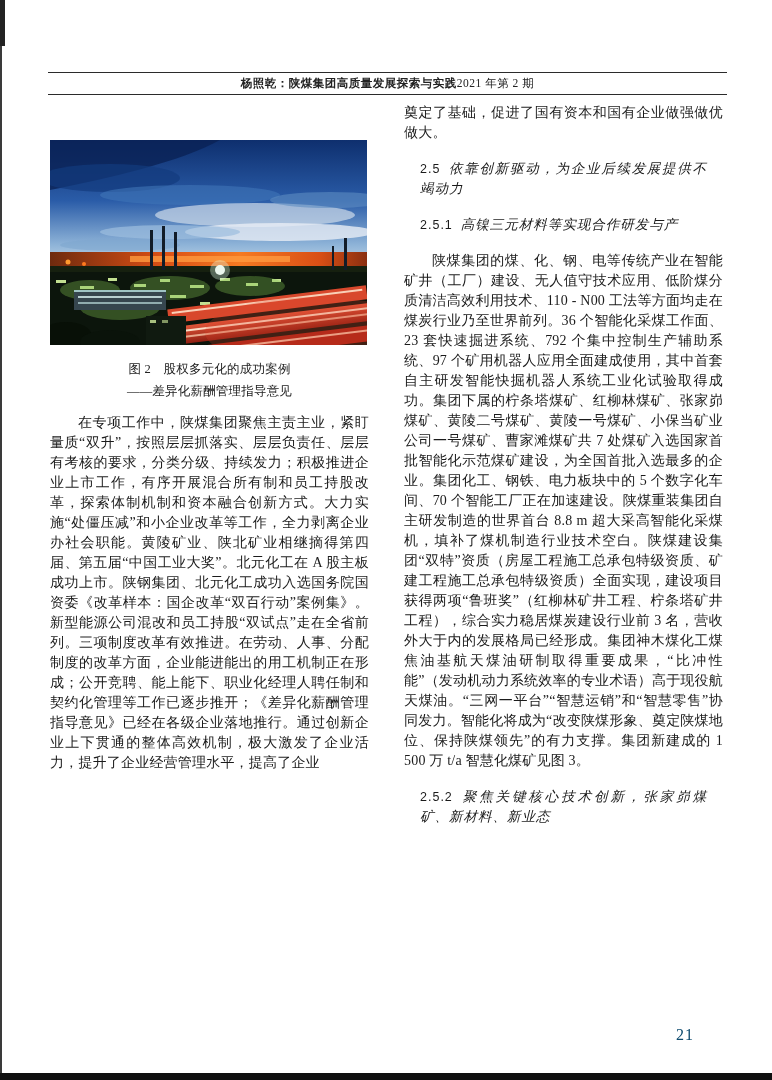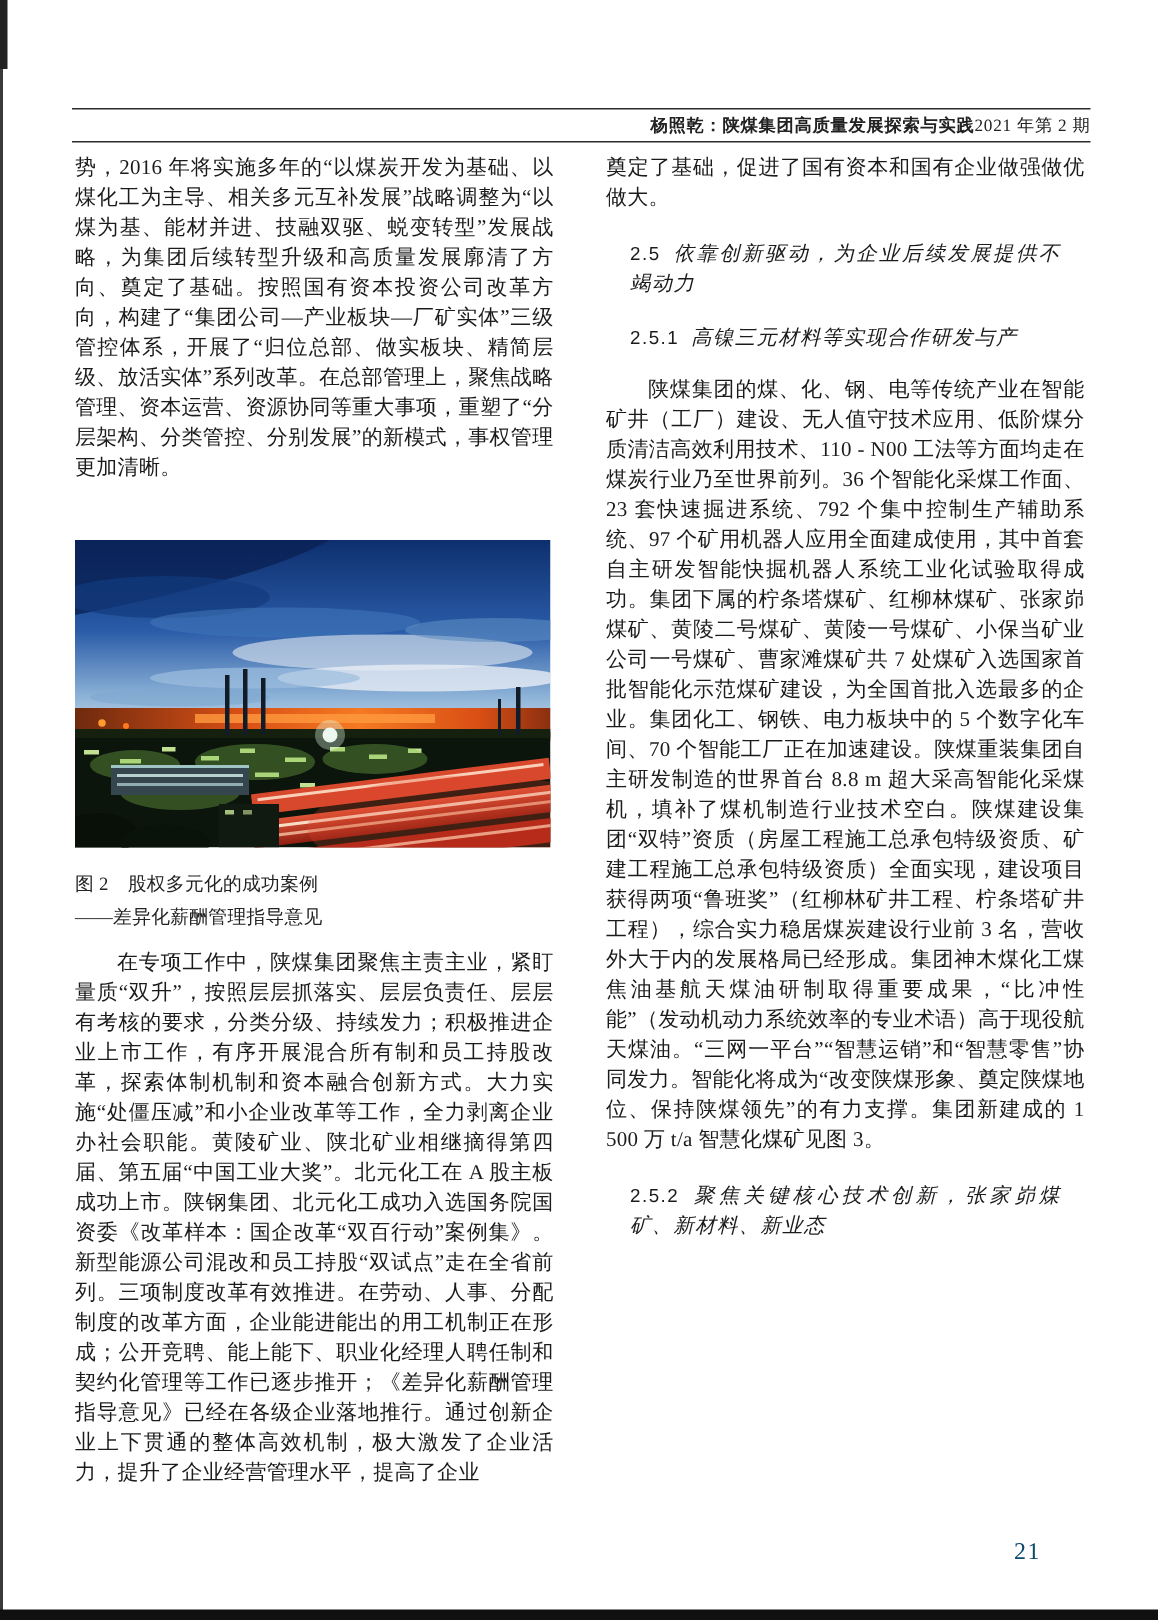--- a/index.html
+++ b/index.html
@@ -9,34 +9,34 @@
     overflow:hidden;margin:0 auto;
   }
   
   .edge-left{position:absolute;left:0;top:0;width:2px;height:1080px;background:#3a3a3a;}
   .edge-left-blot{position:absolute;left:0;top:0;width:5px;height:46px;background:#222;}
   .edge-bottom{position:absolute;left:0;bottom:0;width:772px;height:7px;background:#101010;}
   
   .rule{position:absolute;left:48px;width:679px;height:1px;background:#2b2b2b;}
   .rule-top{top:72px;}
   .rule-bottom{top:94px;}
-  .header-row{position:absolute;left:48px;top:76px;width:679px;display:flex;justify-content:flex-end;align-items:center;}
+  .header-row{position:absolute;left:48px;top:76px;width:679px;display:flex;justify-content:center;align-items:center;}
   .header-left{font-size:11.5px;font-weight:bold;letter-spacing:.5px;color:#222;}
   .header-right{font-size:11.5px;color:#222;letter-spacing:.5px;}
   
   .col{position:absolute;top:103px;width:319px;font-size:14px;line-height:20px;text-align:justify;letter-spacing:.2px;color:#1b1b1b;}
   .col-left{left:50px;}
   .col-right{left:404px;}
   .para{margin:0;}
   .indent{text-indent:2em;}
   
   .figure{margin-top:37px;}
   .photo{display:block;width:317px;height:205px;}
   .caption{margin-top:13px;text-align:center;font-size:12.5px;line-height:22px;color:#222;}
-  .caption div{text-align:left;text-indent:0;}
+  .caption div{text-align:center;text-indent:0;}
   .para-after-fig{margin-top:11px;}
   
   .heading{margin:16px;font-size:13.5px;line-height:20px;text-align:justify;}
   .heading .num{font-style:normal;font-family:"Liberation Sans","DejaVu Sans",sans-serif;font-size:12.5px;letter-spacing:1px;margin-right:8px;}
   .heading .ttl{font-style:italic;letter-spacing:1px;}
   .page-number{position:absolute;left:676px;top:1026px;font-size:16px;color:#0c4a6e;letter-spacing:1px;}
 </style>
 </head>
 <body>
 
@@ -47,21 +47,20 @@
   <div class="edge-bottom"></div>
 
   <div class="rule rule-top"></div>
   <div class="header-row">
     <span class="header-left">杨照乾：陕煤集团高质量发展探索与实践</span>
     <span class="header-right">2021 年第 2 期</span>
   </div>
   <div class="rule rule-bottom"></div>
 
   <div class="col col-left">
-    <p class="para">势，2016 年将实施多年的“以煤炭开发为基础、以煤化工为主导、相关多元互补发展”战略调整为“以煤为基、能材并进、技融双驱、蜕变转型”发展战略，为集团后续转型升级和高质量发展廓清了方向、奠定了基础。按照国有资本投资公司改革方向，构建了“集团公司—产业板块—厂矿实体”三级管控体系，开展了“归位总部、做实板块、精简层级、放活实体”系列改革。在总部管理上，聚焦战略管理、资本运营、资源协同等重大事项，重塑了“分层架构、分类管控、分别发展”的新模式，事权管理更加清晰。</p>
 
     <div class="figure">
       <svg class="photo" viewBox="0 0 317 205" preserveAspectRatio="none" xmlns="http://www.w3.org/2000/svg">
         <defs>
           <linearGradient id="sky" x1="0" y1="0" x2="0" y2="1">
             <stop offset="0" stop-color="#0e2f6e"></stop>
             <stop offset="0.45" stop-color="#2a5ca8"></stop>
             <stop offset="0.78" stop-color="#8fb4d8"></stop>
             <stop offset="1" stop-color="#d9e4ee"></stop>
           </linearGradient>

